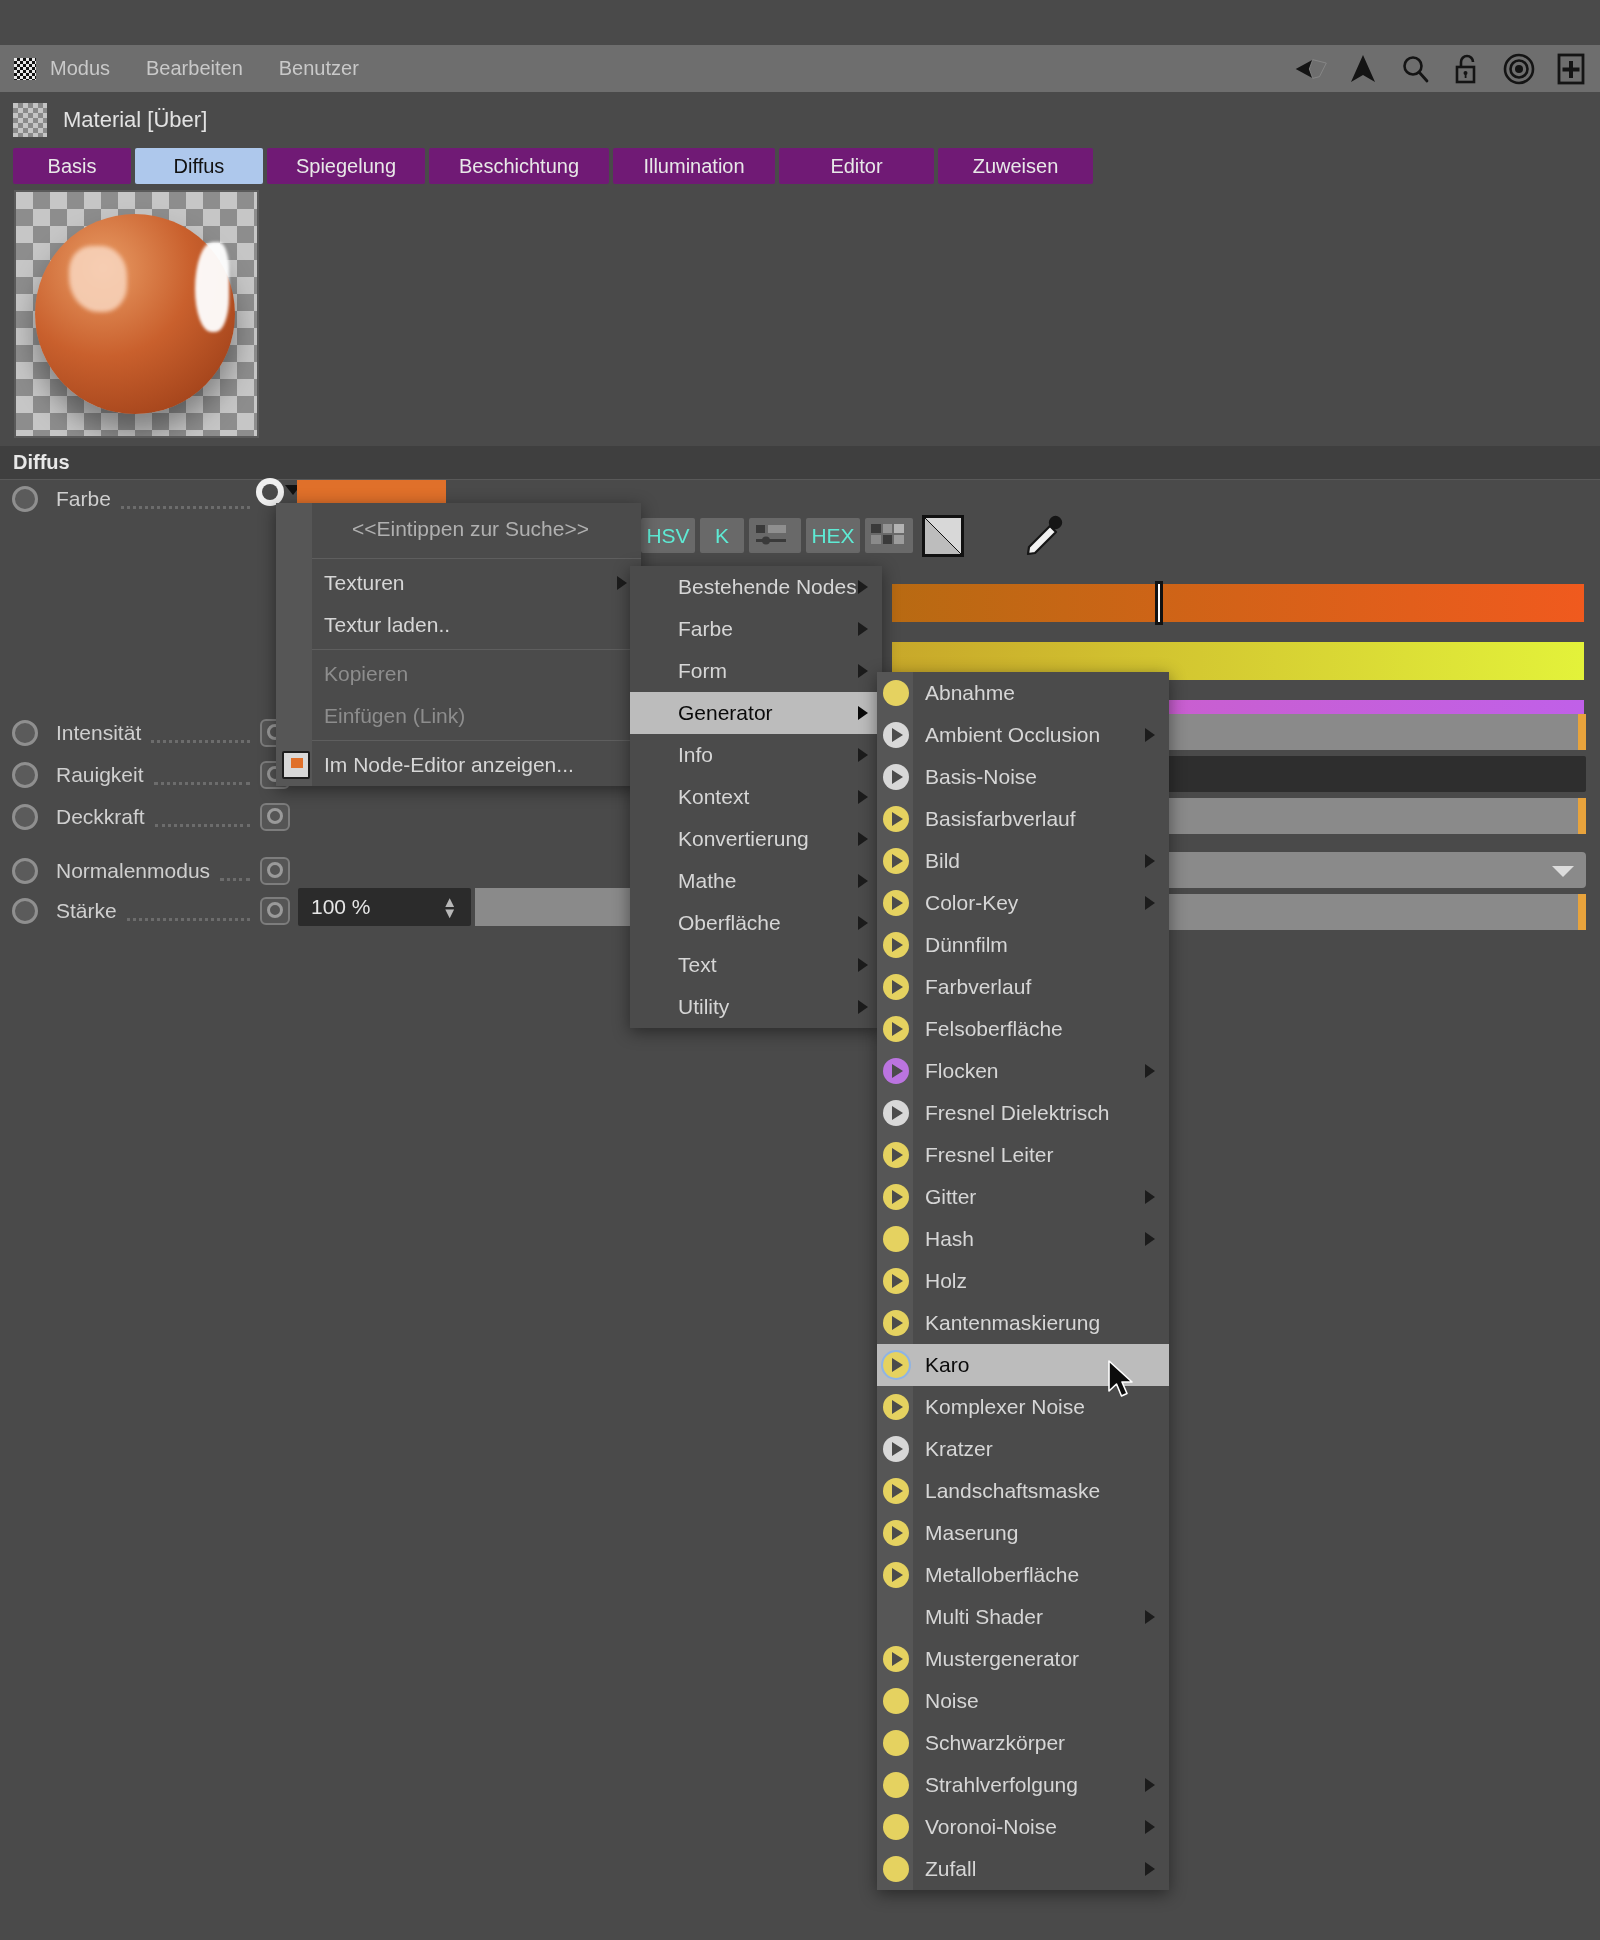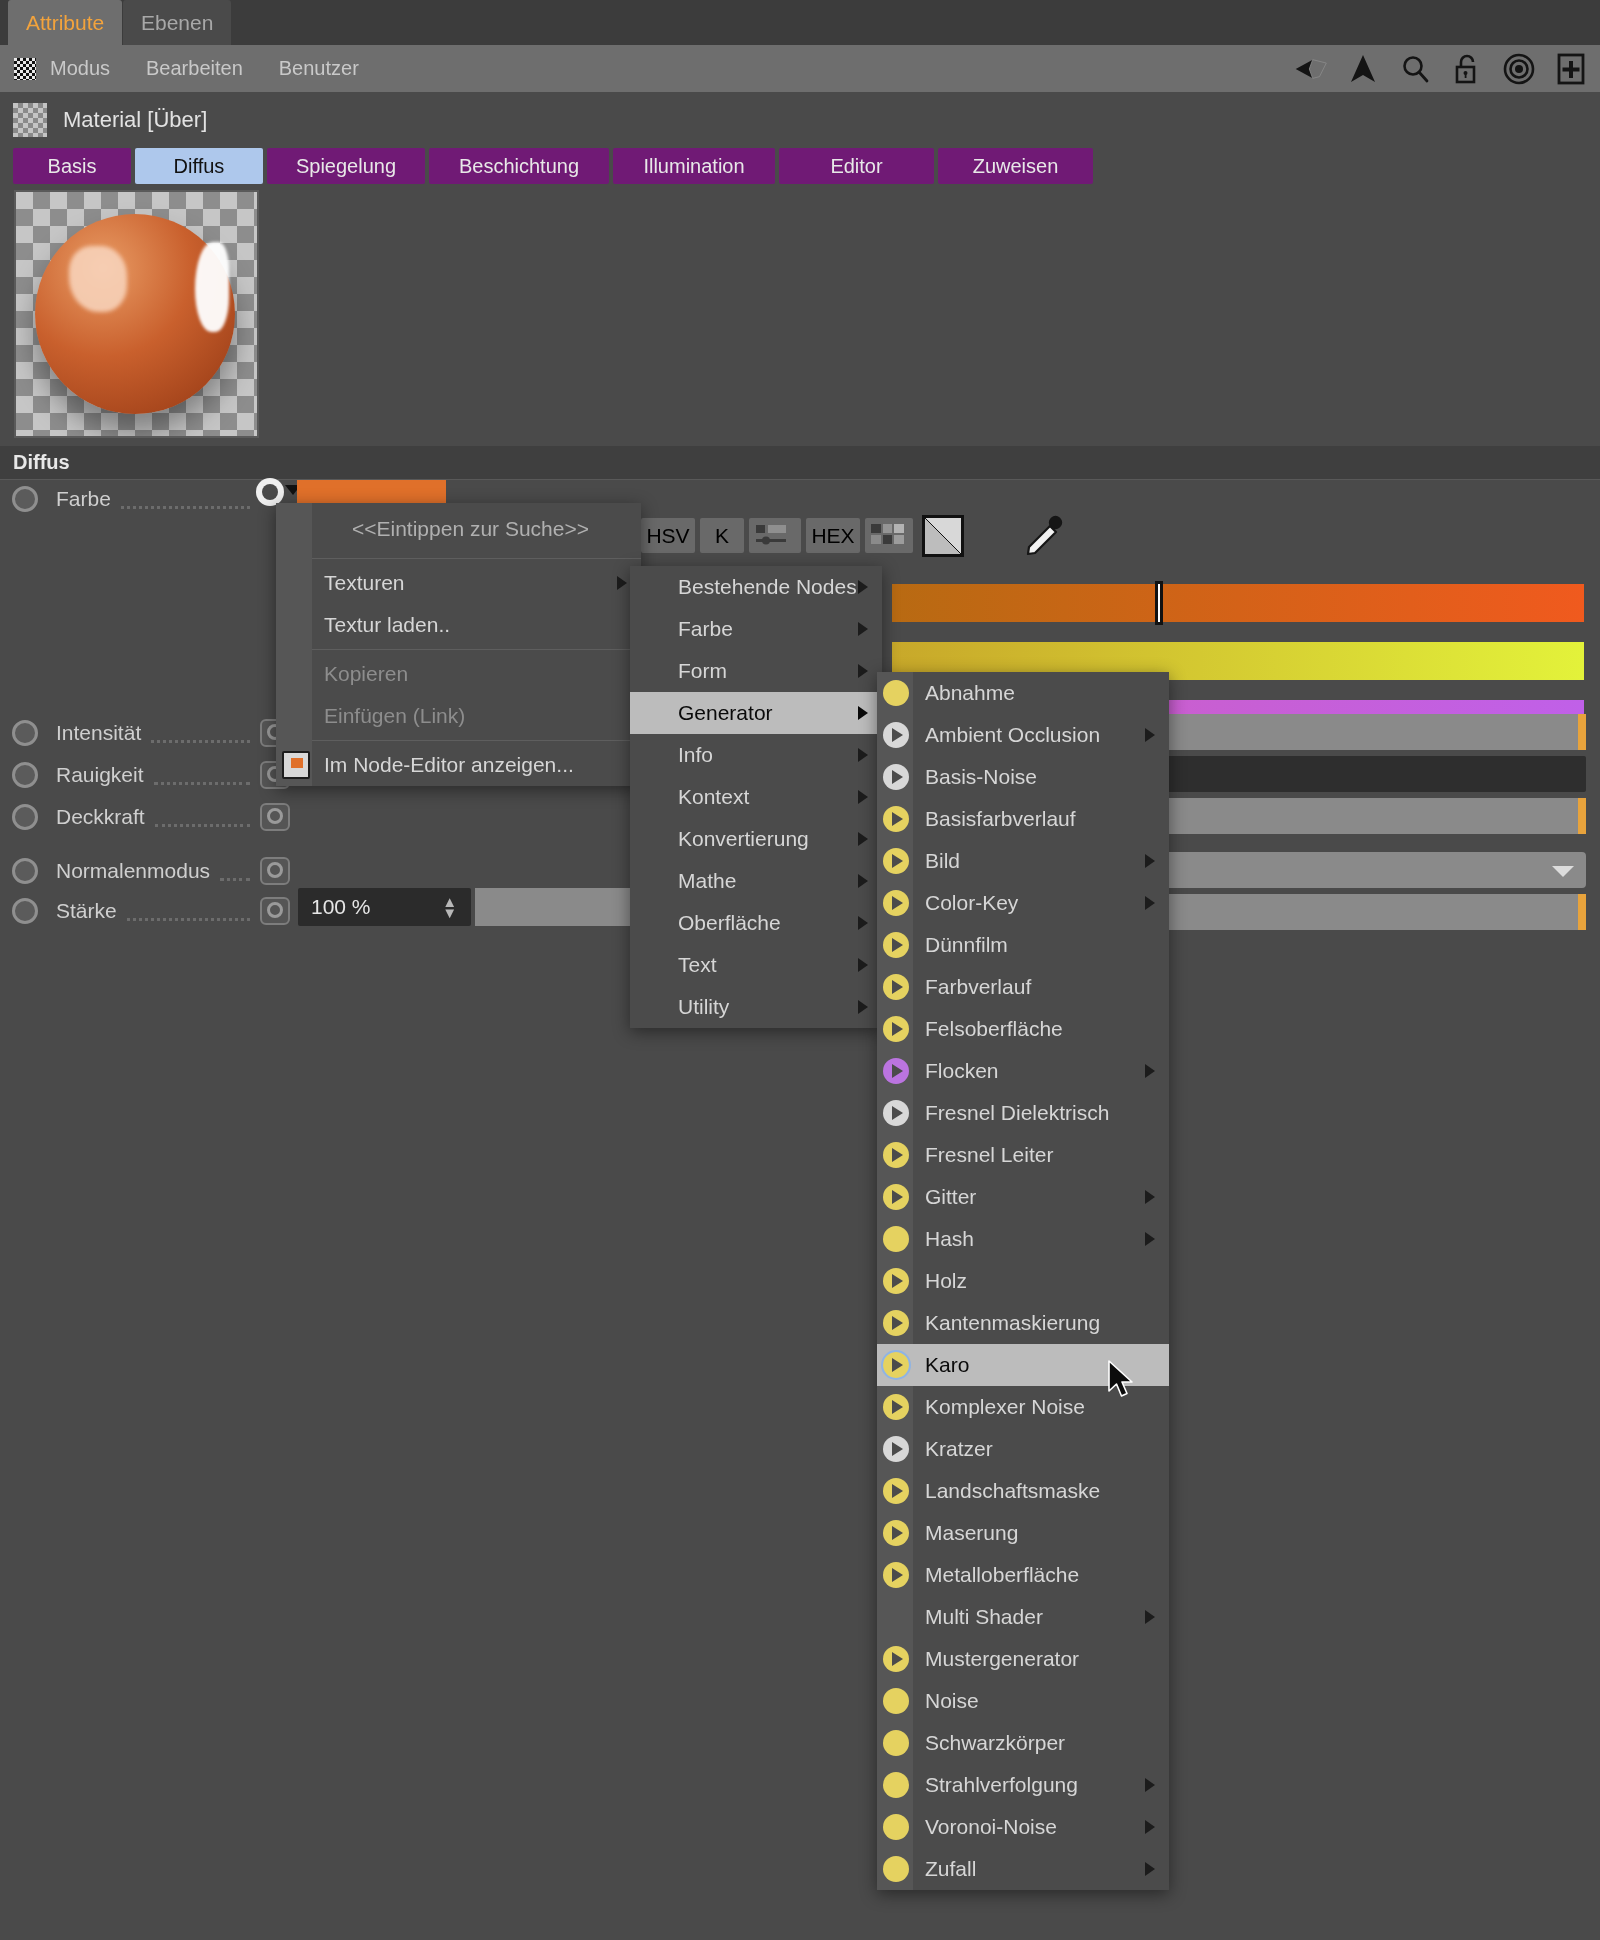--- a/index.html
+++ b/index.html
@@ -100,21 +100,21 @@
   .pdot-end i { display:block; width:16px;height:16px;border-radius:50%;border:3px solid #9a9a9a;margin:3px auto 0; }
 
   
   .swatch { position: absolute; left: 297px; top: 480px; width: 149px; height: 24px; background: #e0702a; }
   .swatch-arrow { position: absolute; left: 285px; top: 485px; width: 0; height: 0;
     border-left: 8px solid transparent; border-right: 8px solid transparent; border-top: 10px solid #111; }
   .circle-btn { position: absolute; left: 256px; top: 478px; width: 28px; height: 28px; border-radius: 50%; background:#efefef; }
   .circle-btn::after { content:""; position:absolute; left:6px; top:6px; width:16px; height:16px; border-radius:50%; background:#4a4a4a; }
 
   .modebtn {
-    position: absolute; top: 518px; height: 35px; background: #696969; color: #000000;
+    position: absolute; top: 518px; height: 35px; background: #696969; color: #5eead4;
     display: flex; align-items: center; justify-content: center; font-size: 21px; border-radius: 2px;
   }
   .chk-icon { position:absolute; top:518px; width:45px; height:35px; background:#696969; border-radius:2px; }
 
   .contrastbtn {
     position: absolute; left: 922px; top: 515px; width: 42px; height: 42px; background: #2a2a2a;
     border: 3px solid #111;
   }
   .contrastbtn::before { content:""; position:absolute; inset:0;
     background: linear-gradient(to bottom left, #d8d8d8 0 49.2%, #111 49.2% 50.8%, #bdbdbd 50.8% 100%); }
@@ -177,28 +177,20 @@
   .mi.hl .sicon { outline: 2px solid #8fb4e3; }
 
   
   .cursor { position: absolute; left: 1108px; top: 1360px; width: 0; height: 0; z-index: 50; }
 </style>
 </head>
 <body>
 
 <div id="app">
 
-  <div class="tabstrip">
-    <div class="wtab active">
-      <span>Attribute</span>
-    </div>
-    <div class="wtab inactive">
-      <span>Ebenen</span>
-    </div>
-  </div>
 
   <div class="menubar">
     <div class="checker-icon"></div>
     <div class="menuitem">Modus</div>
     <div class="menuitem">Bearbeiten</div>
     <div class="menuitem">Benutzer</div>
 
     <div class="toolbar-icons">
       <div class="ticon">
         <svg width="40" height="26" viewBox="0 0 40 26">

